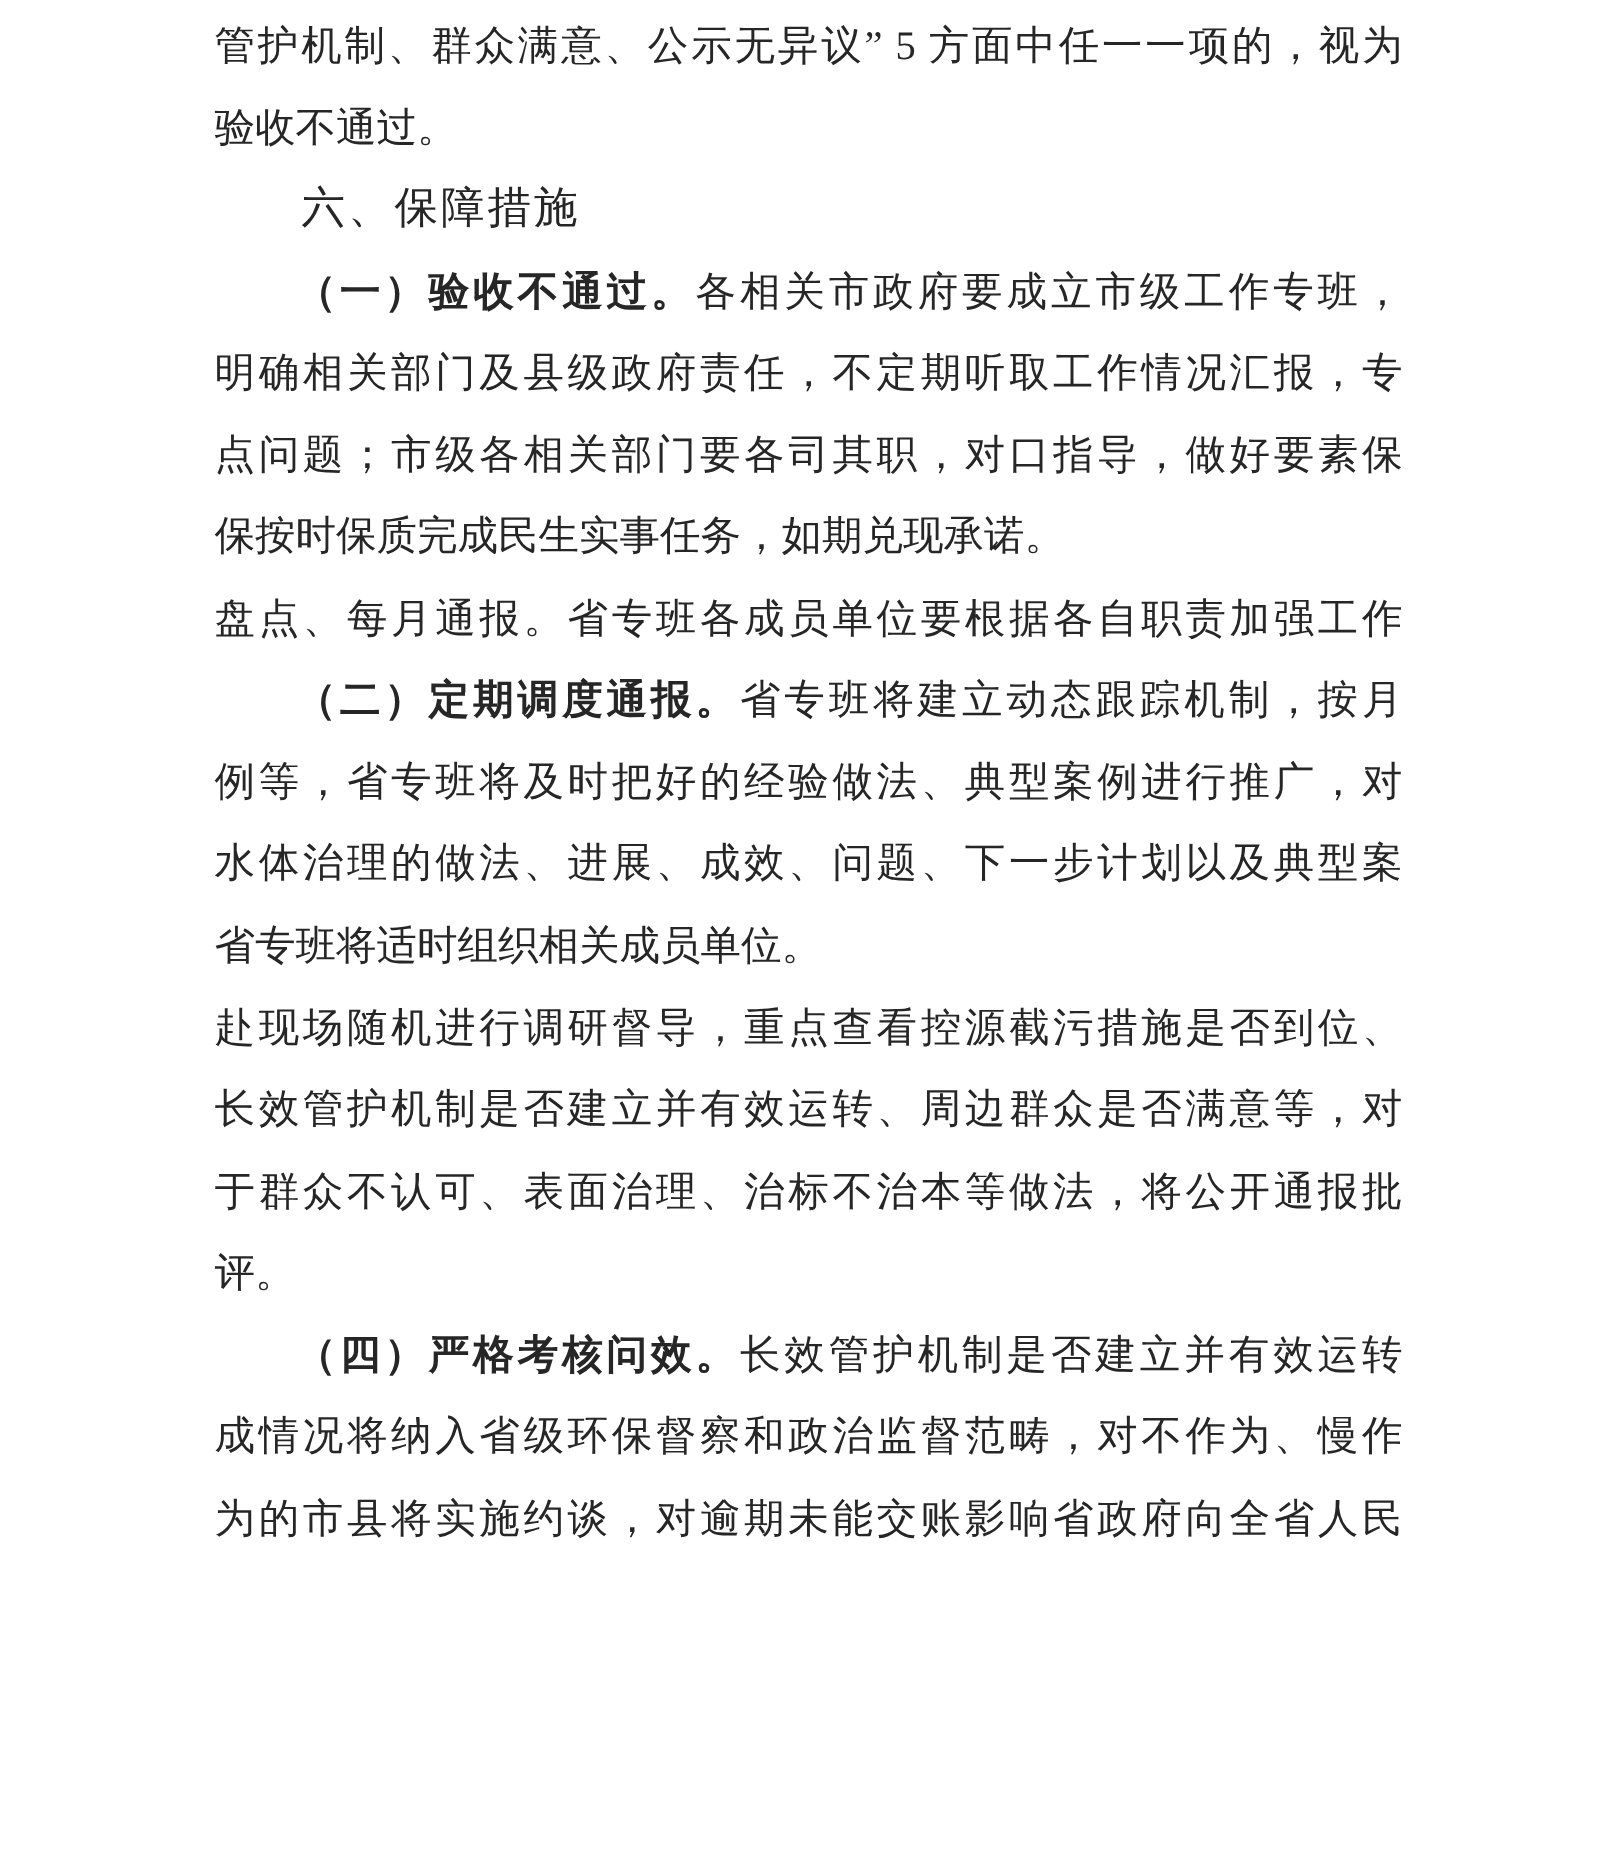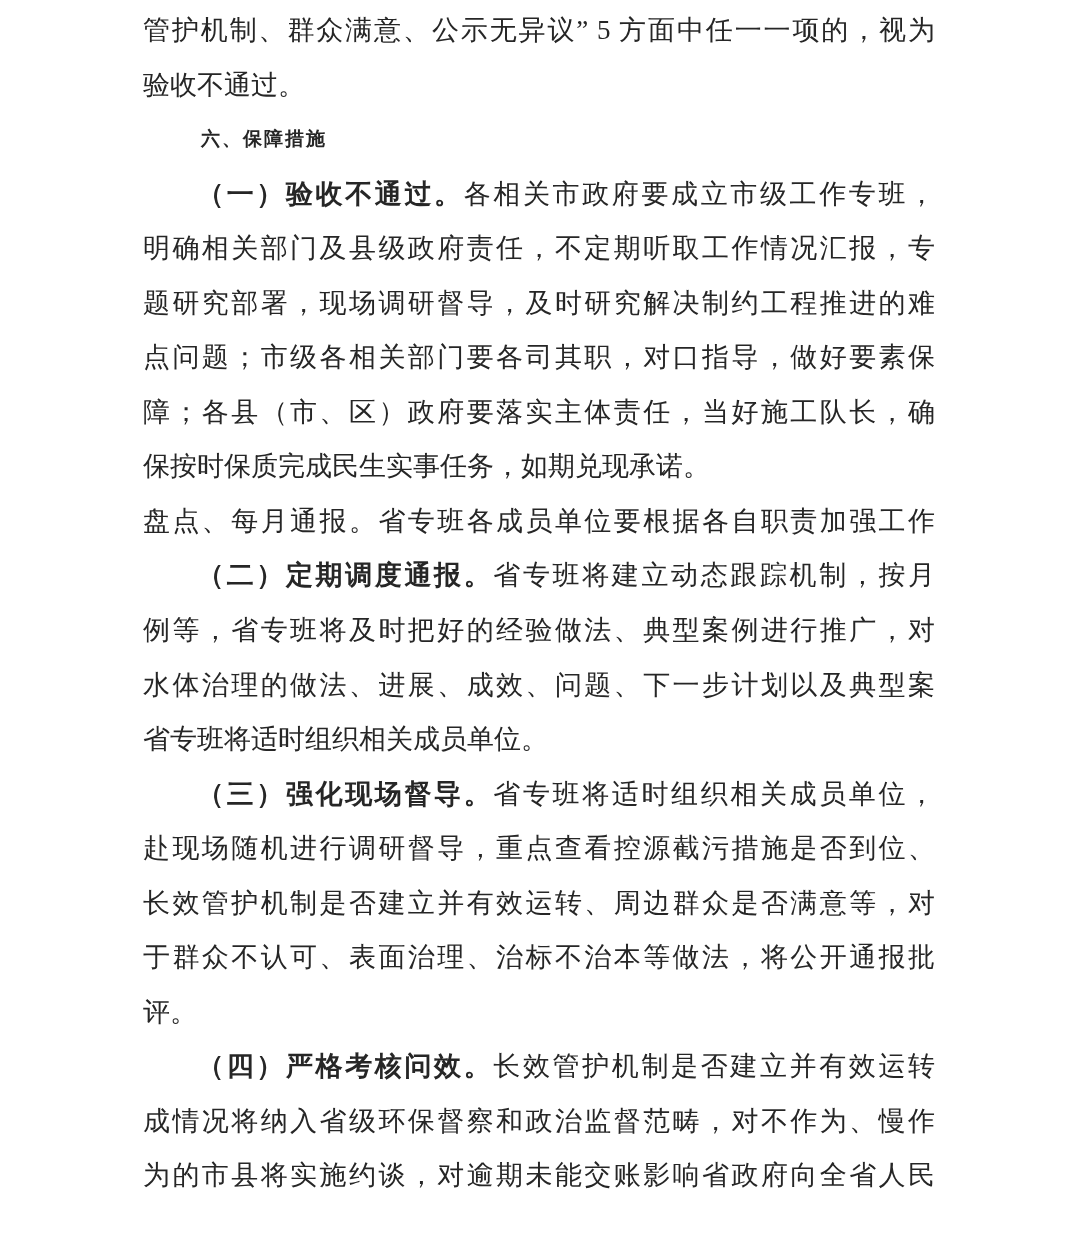--- a/index.html
+++ b/index.html
@@ -34,22 +34,22 @@
   
   .j {
     text-align-last: justify;
   }
   
   .ind {
     text-indent: 54px;
   }
   .heading {
     font-family: "Liberation Sans", sans-serif;
-    font-weight: 700;
-    font-size: 19px;
+    font-weight: 400;
+    font-size: 29px;
     text-indent: 58px;
     letter-spacing: 2px;
   }
   .lead {
     font-weight: 700;
   }
 </style>
 </head>
 <body>
 
@@ -59,40 +59,37 @@
     <div class="line j"><span>管护机制、群众满意、公示无异议” 5 方面中任一一项的，视为</span></div>
 
     <div class="line"><span>验收不通过。</span></div>
 
     <div class="line heading"><span>六、保障措施</span></div>
 
     <div class="line j ind"><span class="lead">（一）验收不通过。</span><span>各相关市政府要成立市级工作专班，</span></div>
 
     <div class="line j"><span>明确相关部门及县级政府责任，不定期听取工作情况汇报，专</span></div>
 
-    <div class="line j"><span>题研究部署，现场调研督导，及时研究解决制约工程推进的难</span></div>
 
     <div class="line j"><span>点问题；市级各相关部门要各司其职，对口指导，做好要素保</span></div>
 
-    <div class="line j"><span>障；各县（市、区）政府要落实主体责任，当好施工队长，确</span></div>
 
     <div class="line"><span>保按时保质完成民生实事任务，如期兑现承诺。</span></div>
 
     <div class="line j"><span>盘点、每月通报。省专班各成员单位要根据各自职责加强工作</span></div>
 
     <div class="line j ind"><span class="lead">（二）定期调度通报。</span><span>省专班将建立动态跟踪机制，按月</span></div>
 
 
     <div class="line j"><span>例等，省专班将及时把好的经验做法、典型案例进行推广，对</span></div>
 
     <div class="line j"><span>水体治理的做法、进展、成效、问题、下一步计划以及典型案</span></div>
 
     <div class="line"><span>省专班将适时组织相关成员单位。</span></div>
 
-    <div class="line j ind"><span class="lead">（三）强化现场督导。</span><span>省专班将适时组织相关成员单位，</span></div>
 
     <div class="line j"><span>赴现场随机进行调研督导，重点查看控源截污措施是否到位、</span></div>
 
     <div class="line j"><span>长效管护机制是否建立并有效运转、周边群众是否满意等，对</span></div>
 
     <div class="line j"><span>于群众不认可、表面治理、治标不治本等做法，将公开通报批</span></div>
 
     <div class="line"><span>评。</span></div>
 
     <div class="line j ind"><span class="lead">（四）严格考核问效。</span><span>长效管护机制是否建立并有效运转</span></div>

